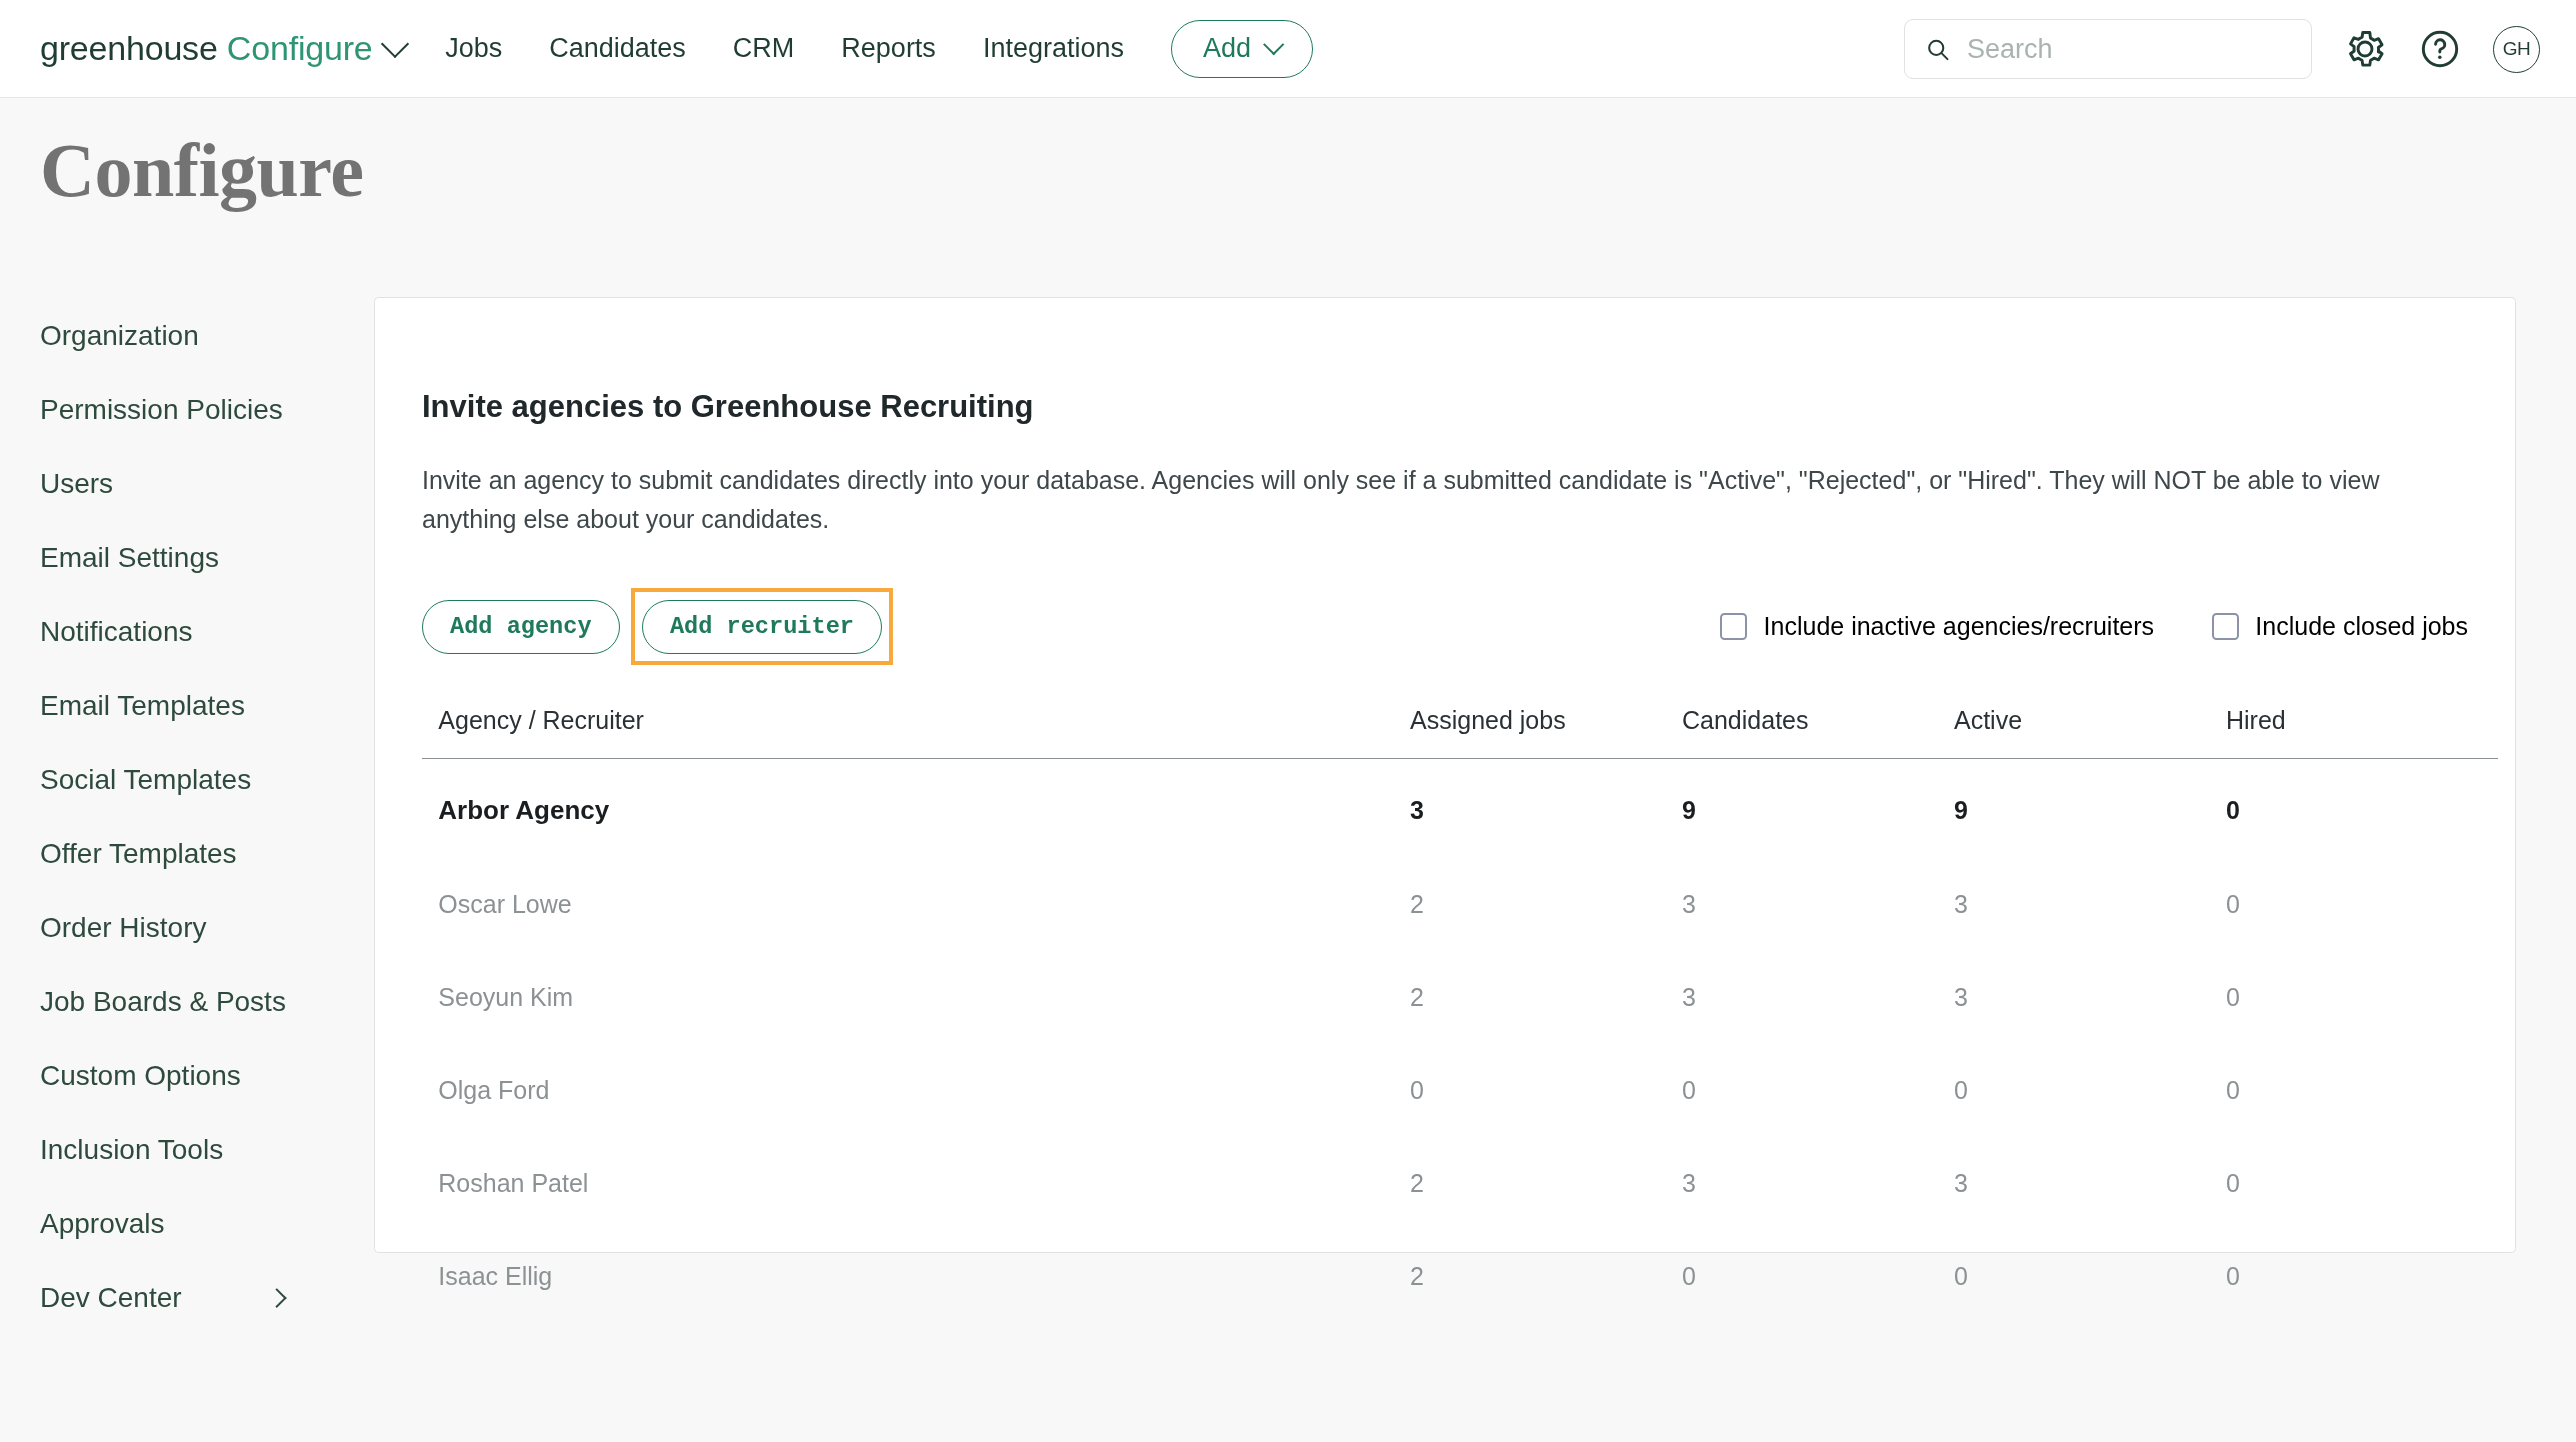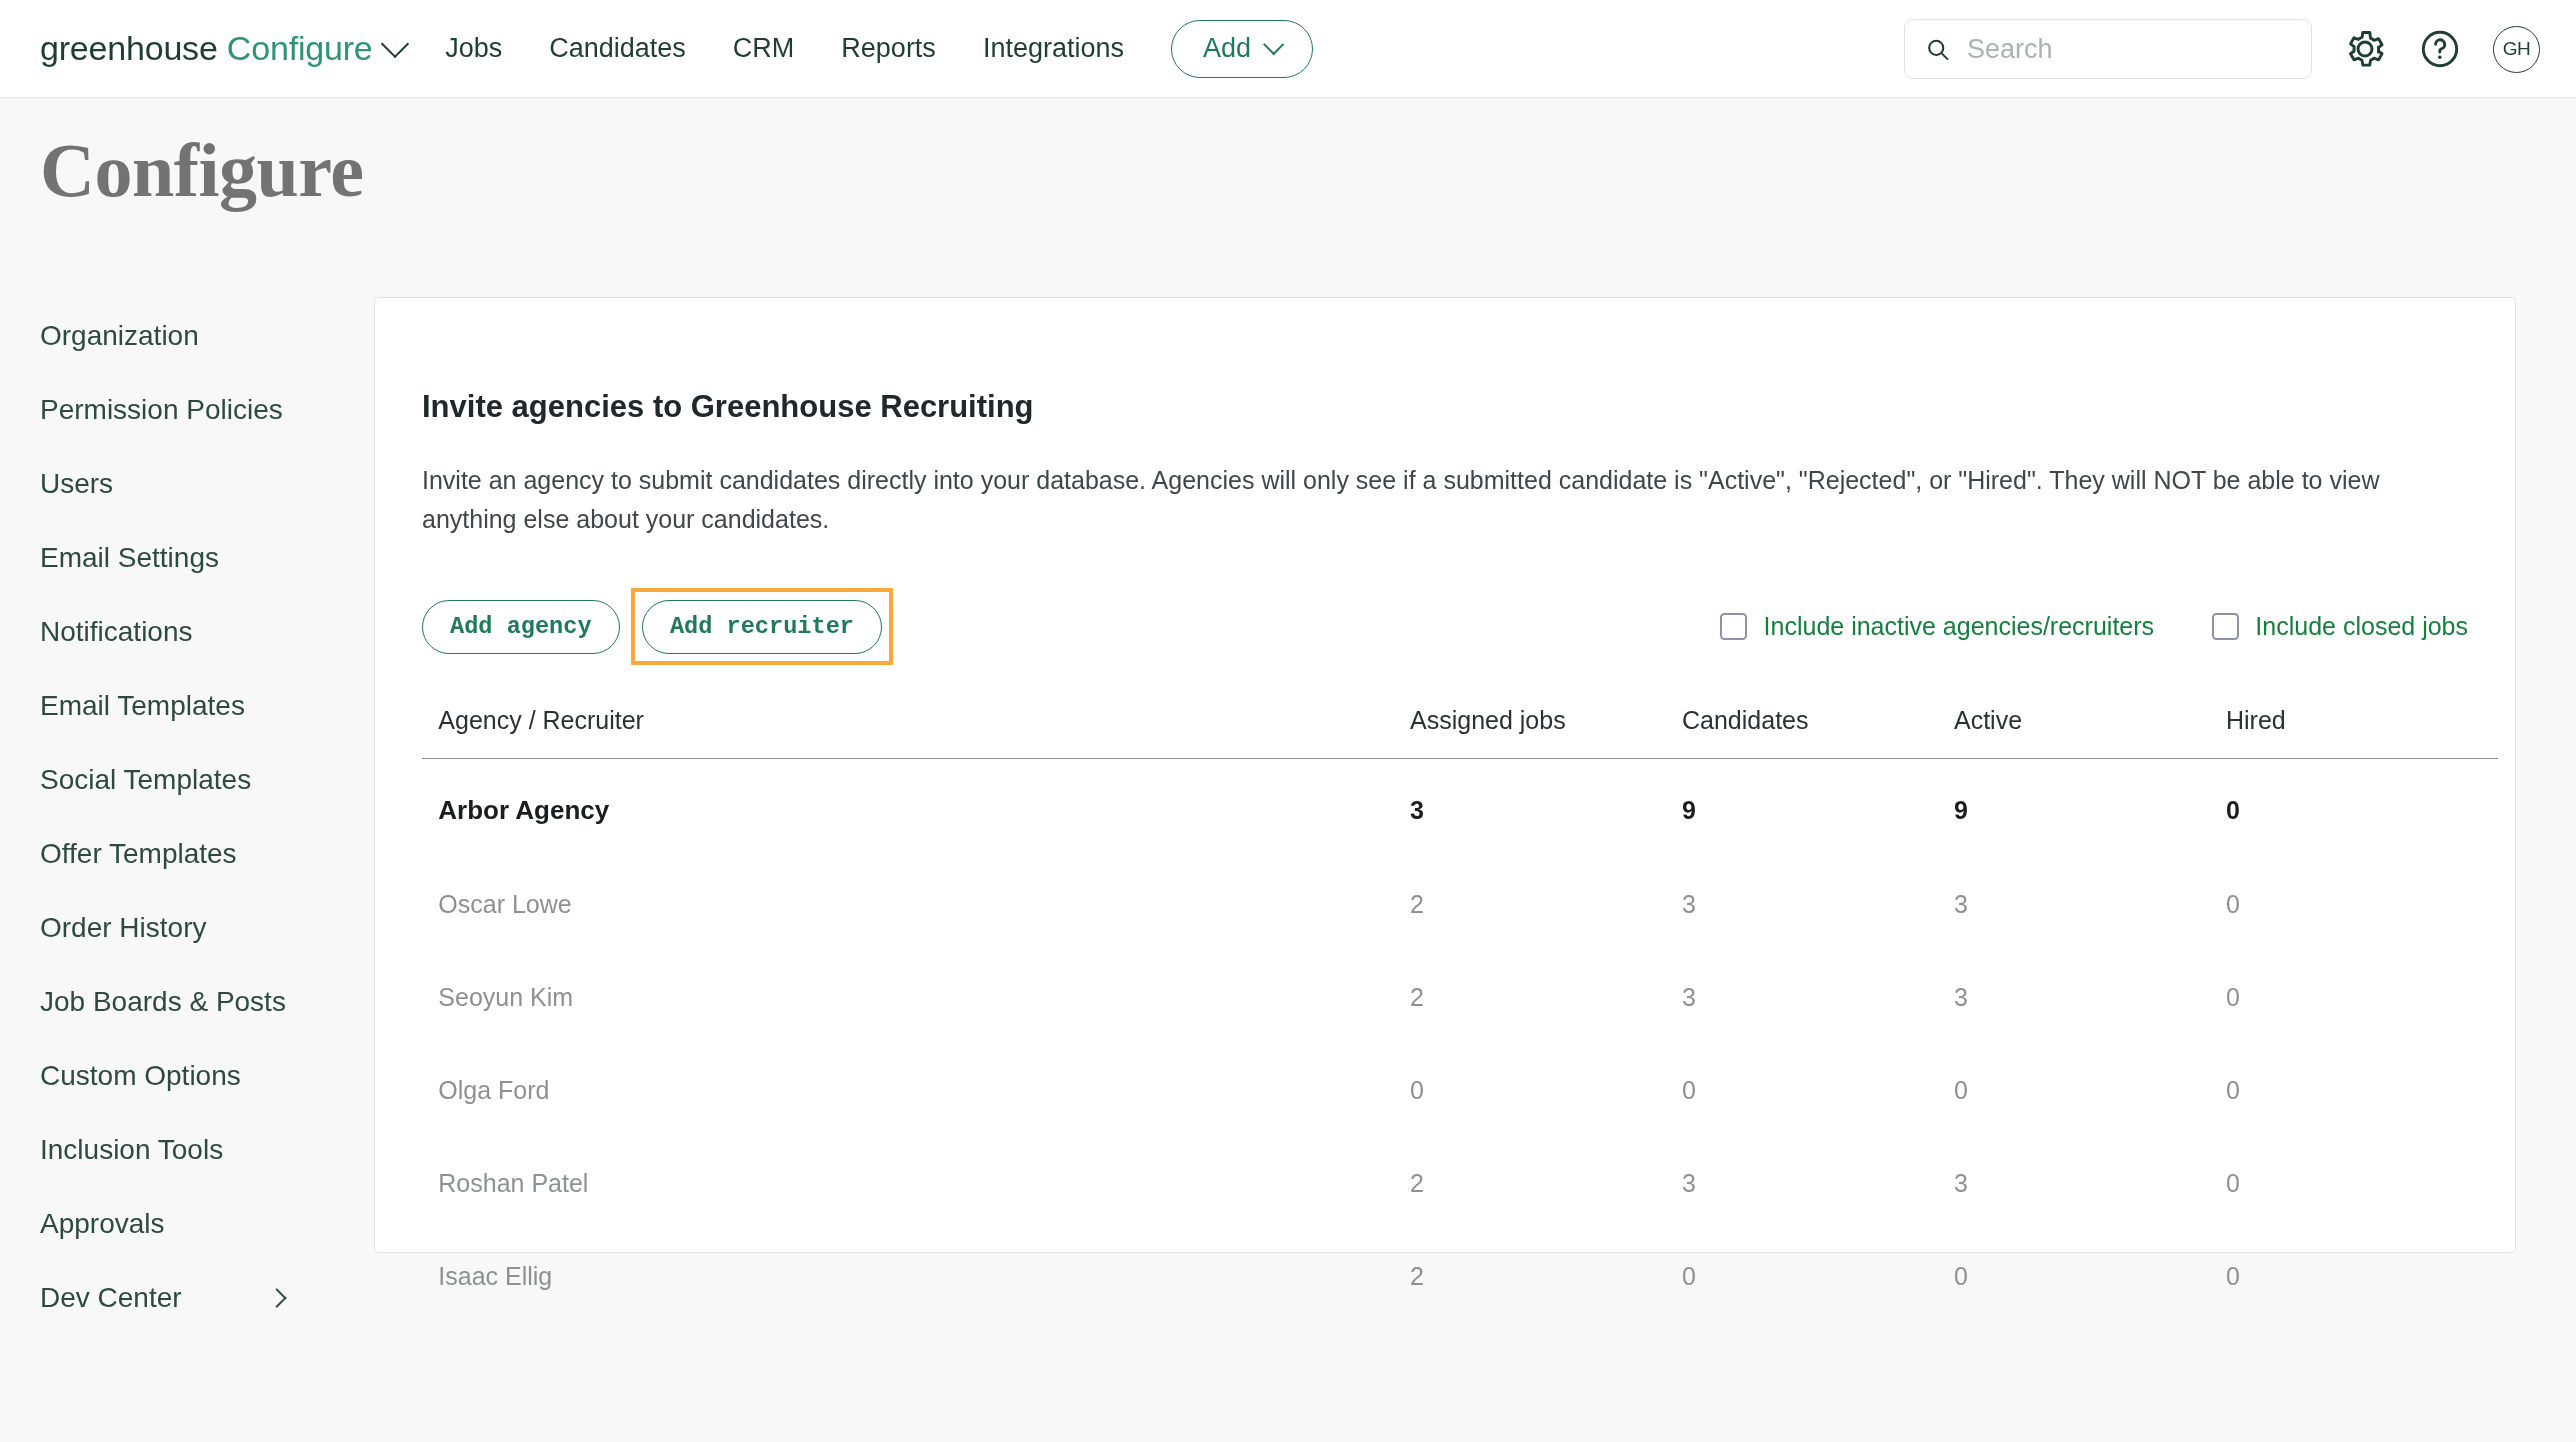--- a/index.html
+++ b/index.html
@@ -214,21 +214,21 @@
     margin-left: auto;
     display: flex;
     align-items: center;
     gap: 58px;
   }
   .check-item {
     display: flex;
     align-items: center;
     gap: 16.3px;
     font-size: 25px;
-    color: #15803d;
+    color: #000000;
     cursor: pointer;
     white-space: nowrap;
   }
   .cbox {
     width: 27px; height: 27px;
     border: 2.7px solid #8c93a8;
     border-radius: 4.5px;
     background: #fff;
     flex: 0 0 auto;
   }

